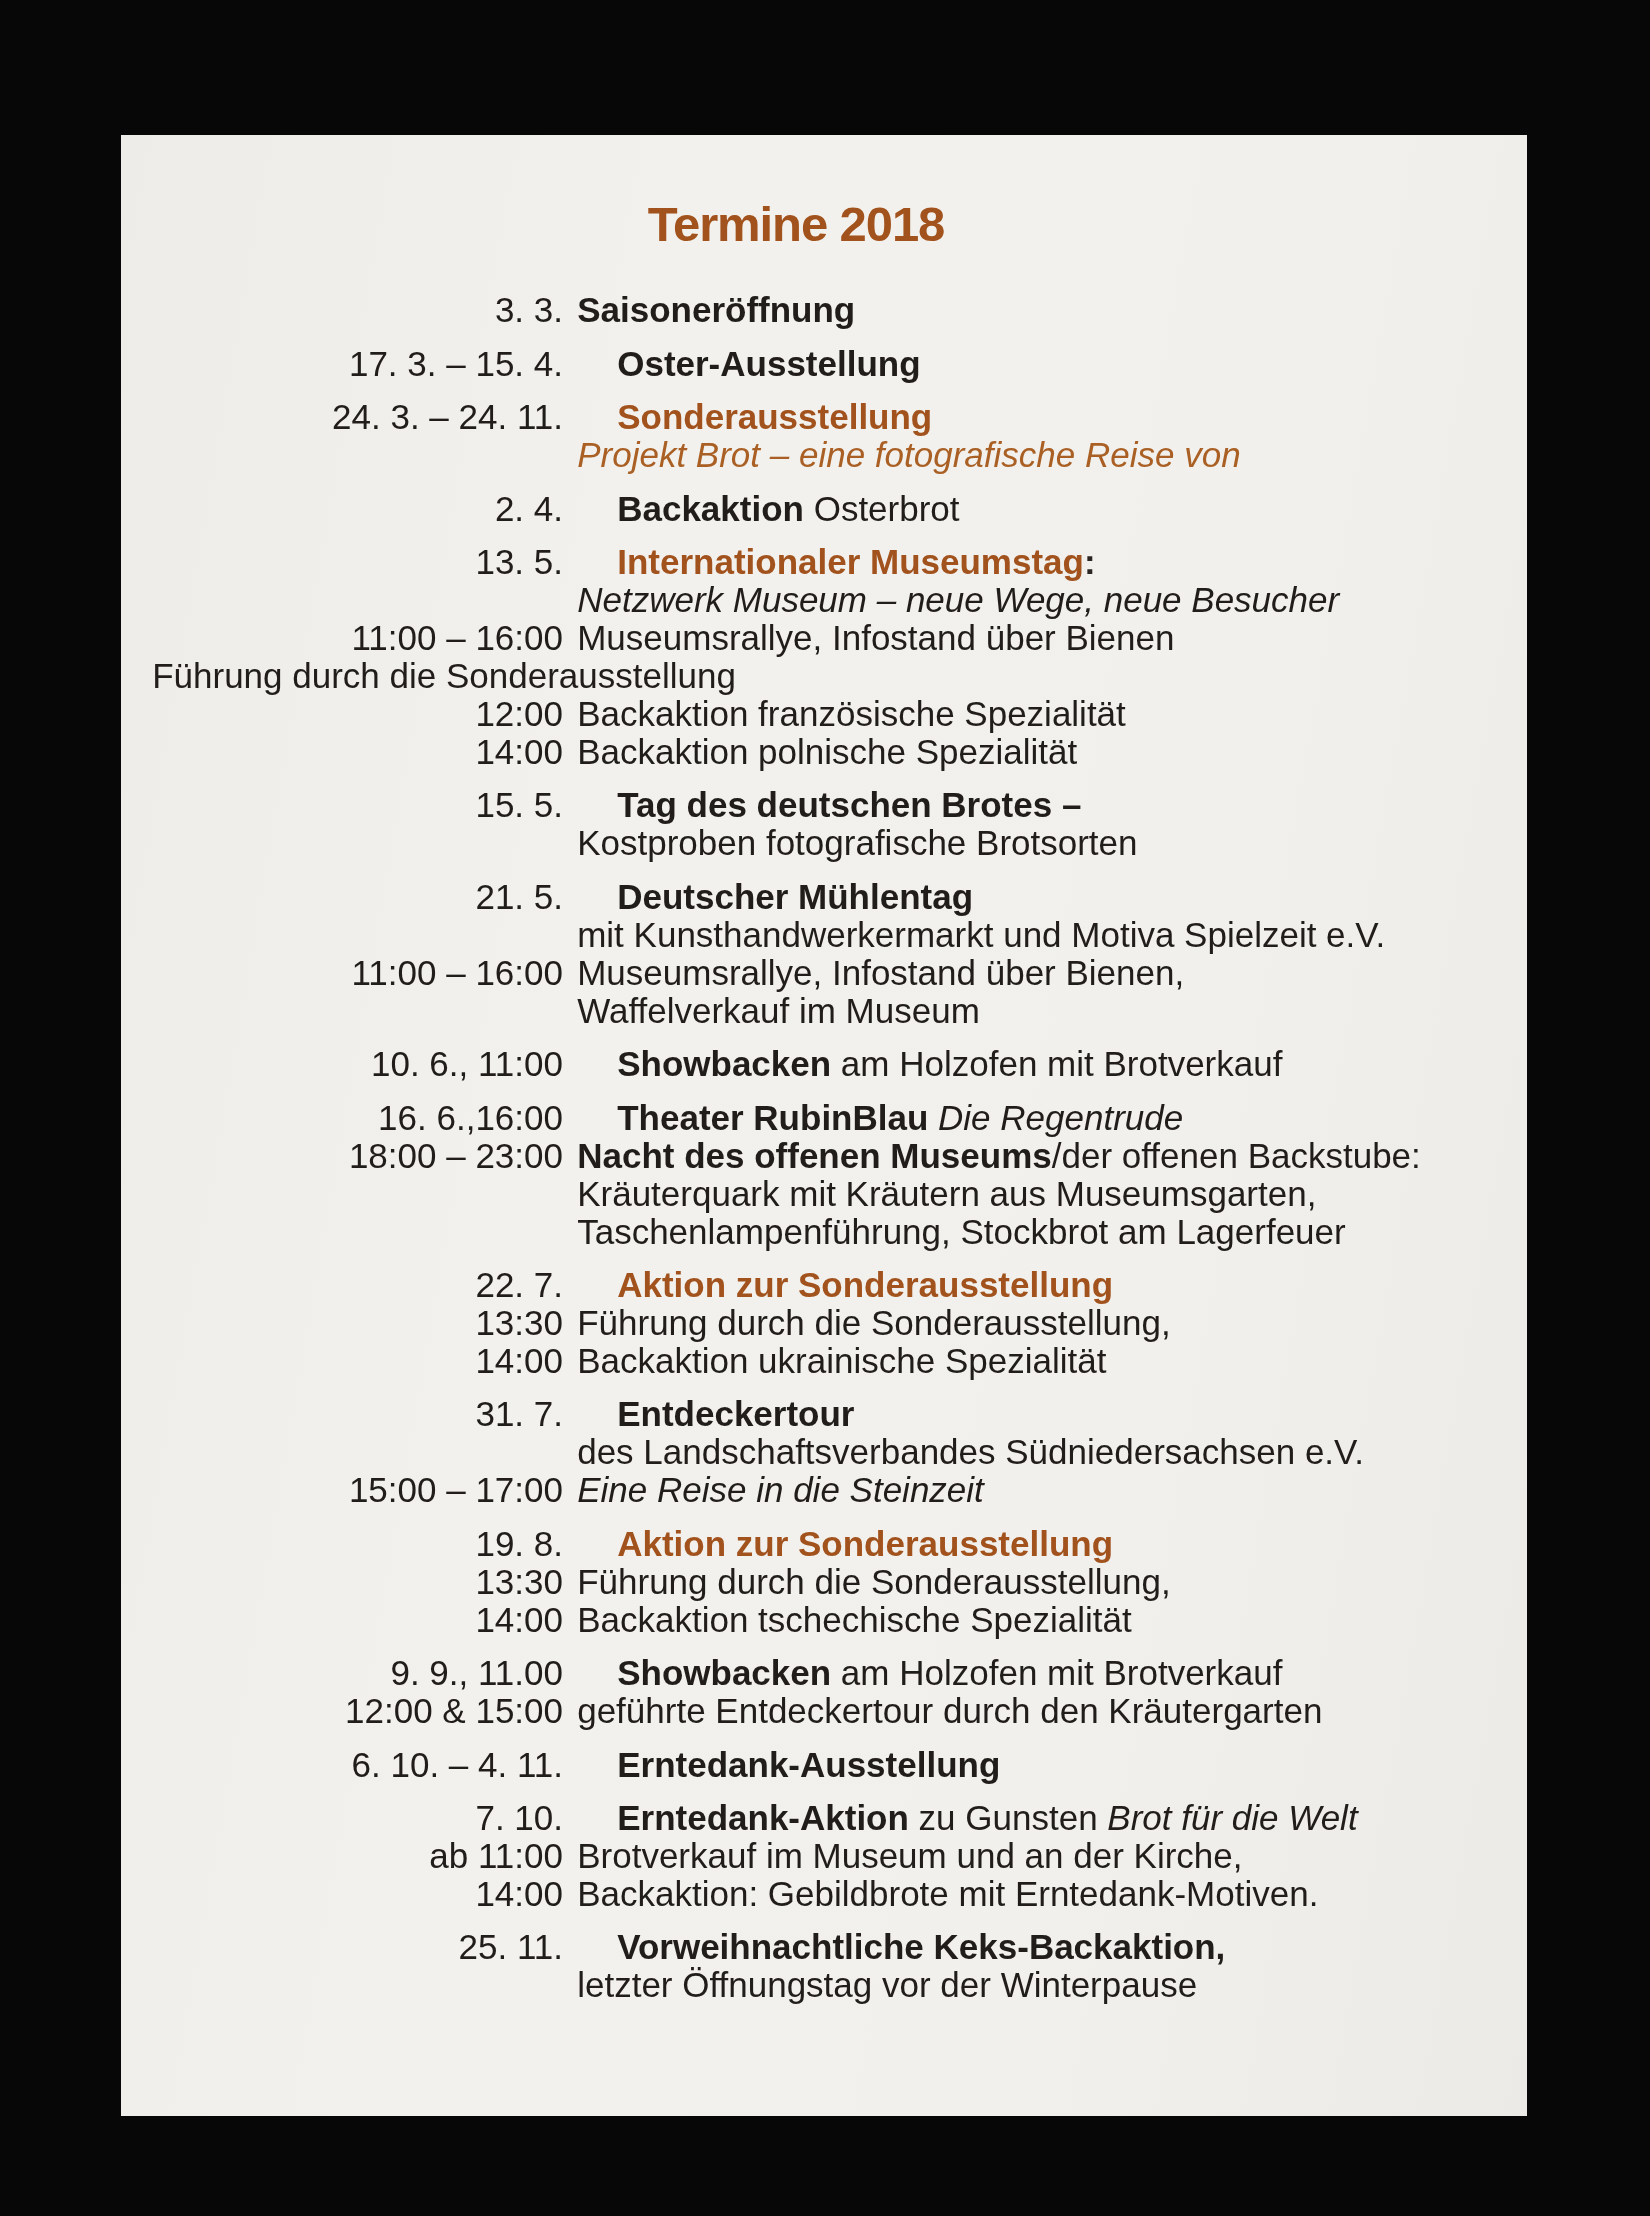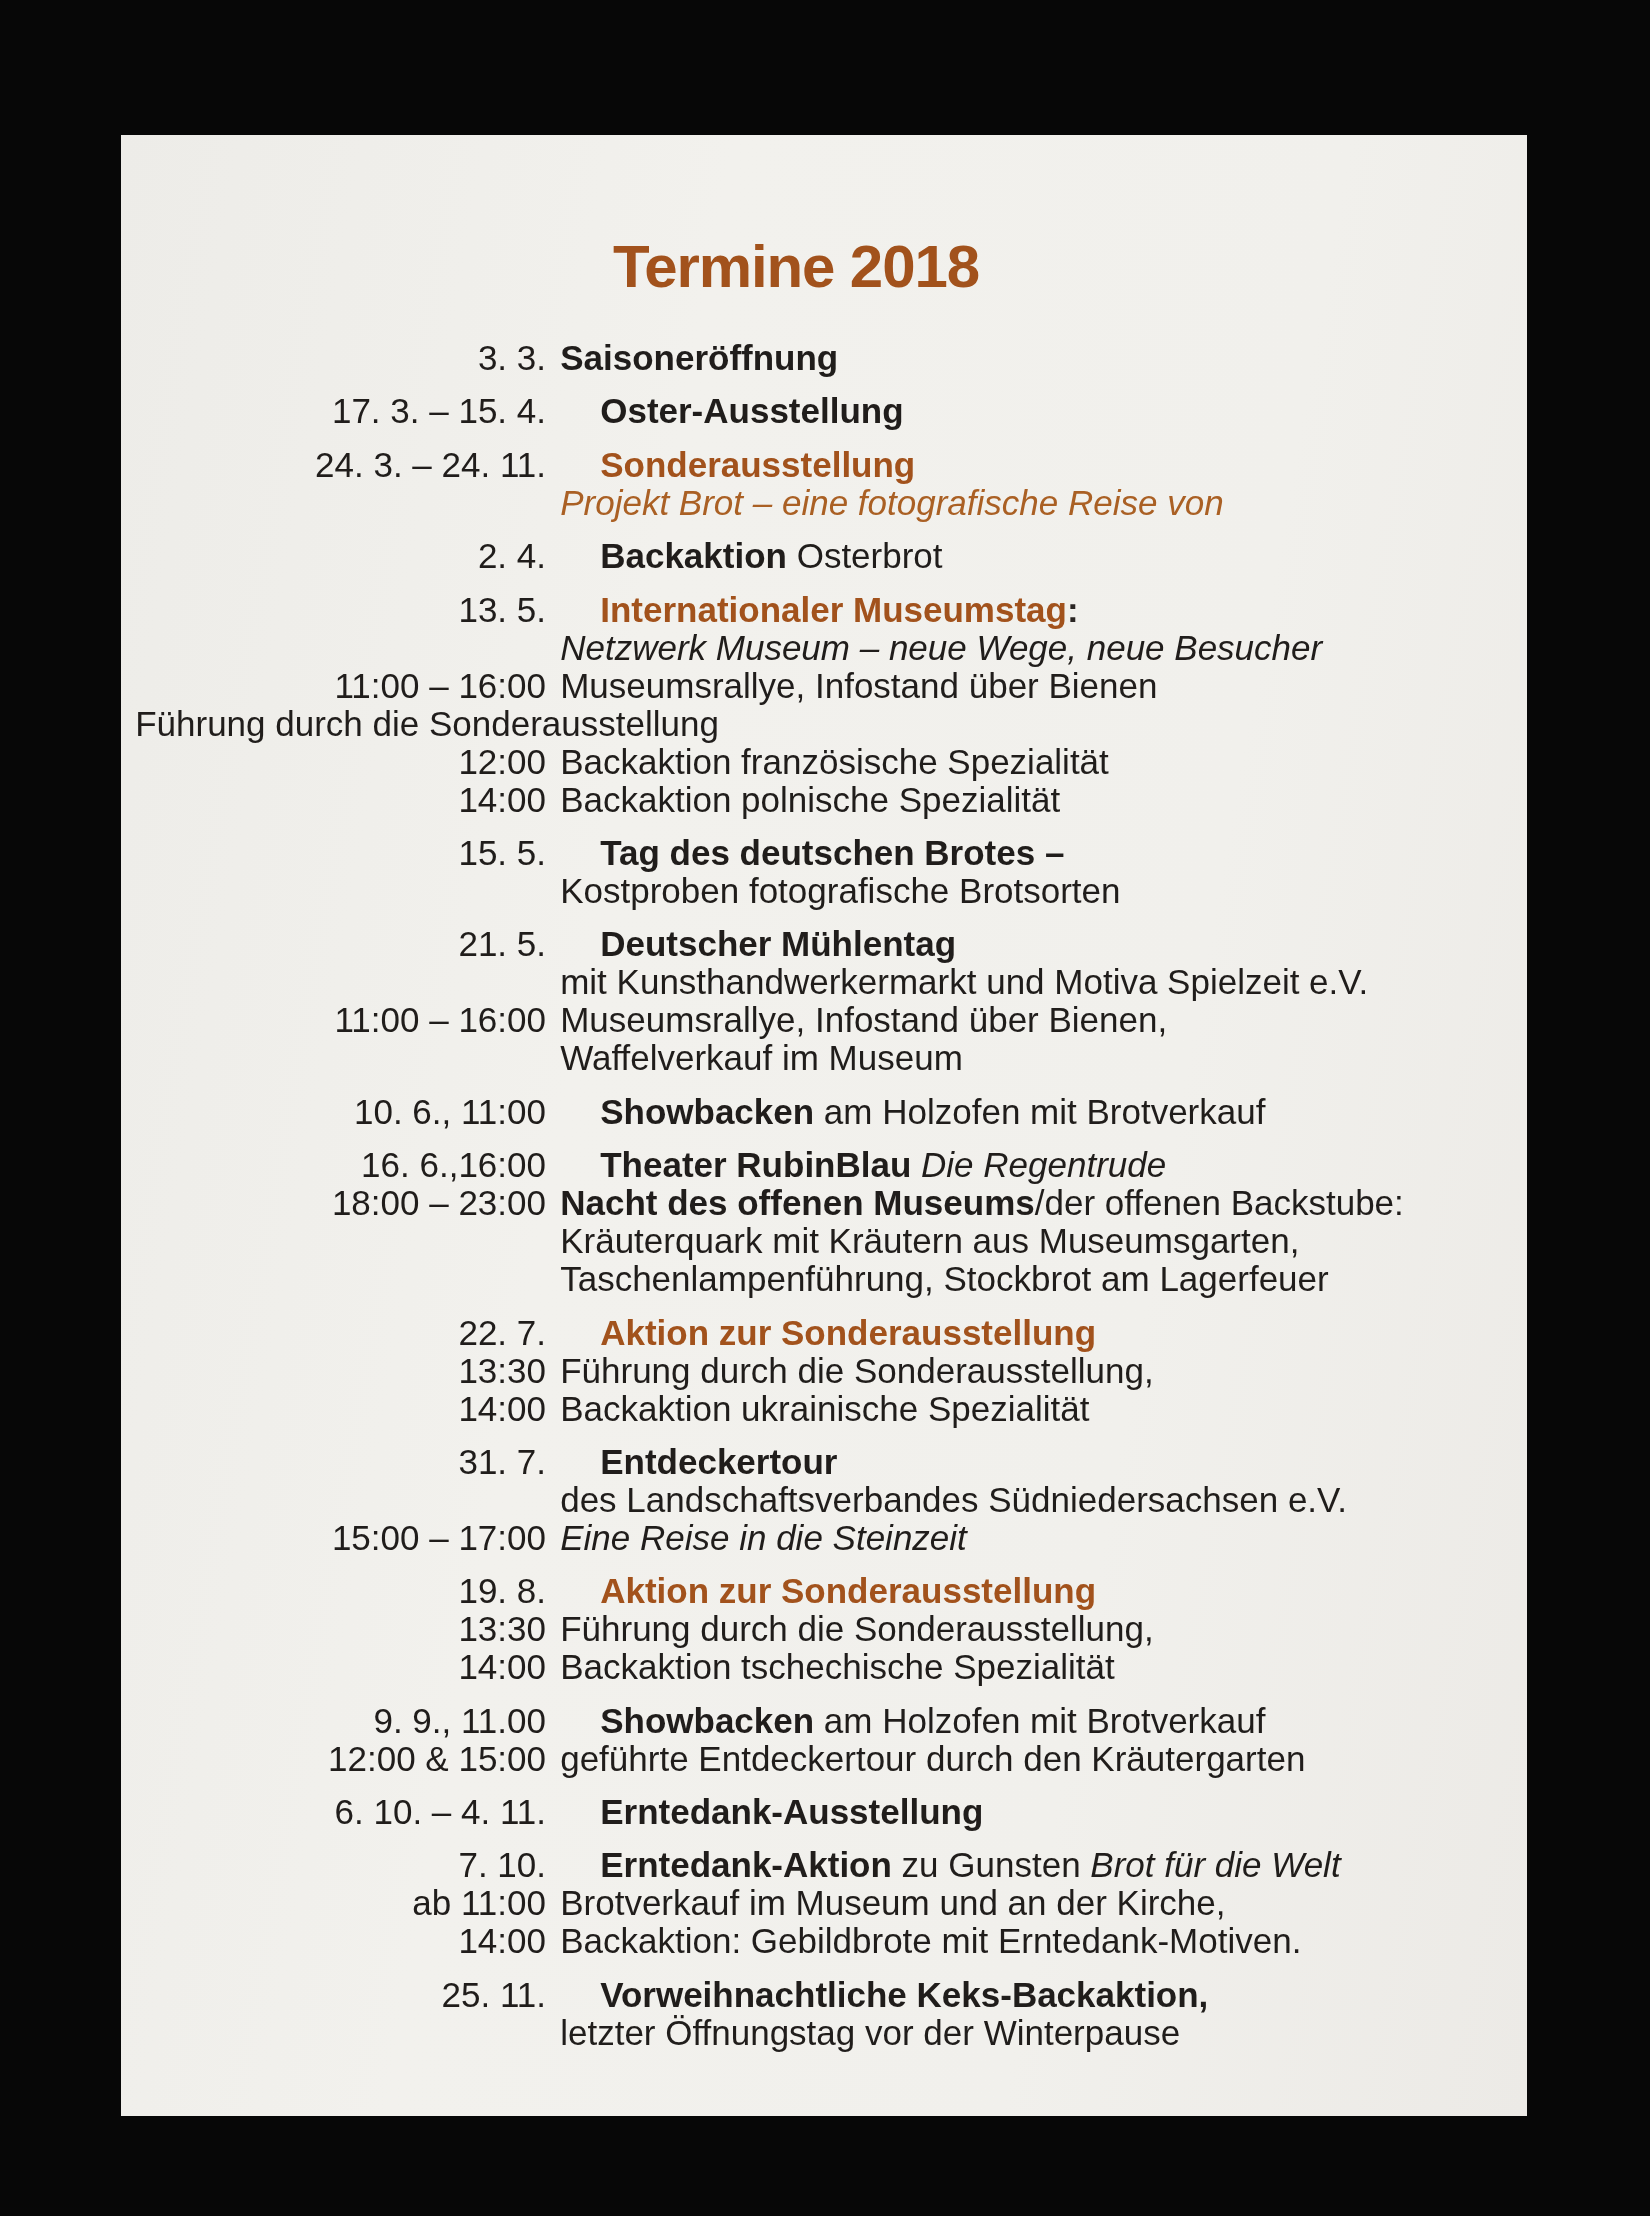--- a/index.html
+++ b/index.html
@@ -11,41 +11,42 @@
     overflow:hidden;
   }
   .card{
     position:absolute;
     left:121px;top:135px;
     width:1406px;height:1981px;
     background:linear-gradient(100deg,#edecE8 0%, #f2f1ed 35%, #f1f0ec 70%, #eceae6 100%);
     box-shadow:0 0 23px rgba(0,0,0,0.6) inset 0 0 0 transparent;
   }
   .title{
-    margin-top:100px;
+    margin-top:64px;
     text-align:center;
     transform:translateX(-28px);
-    font-size:60px;
+    font-size:49px;
     font-weight:700;
     letter-spacing:-1.1px;
     color:var(--accent,#a2521c);
     line-height:1.05;
   }
   .schedule{
     margin-top:41px;
     display:flex;
     flex-direction:column;
   }
   .row{
     display:flex;
     align-items:baseline;
     line-height:38px;
     font-size:35px;
     color:var(--ink,#201d1b);
     white-space:nowrap;
+    padding-left:17px;
   }
   .row.gap{margin-top:15.4px;gap:40px;}
   .c-date{
     width:425px;
     flex:0 0 425px;
     text-align:right;
   }
   .c-text{
     margin-left:14.2px;
     flex:1 1 auto;

